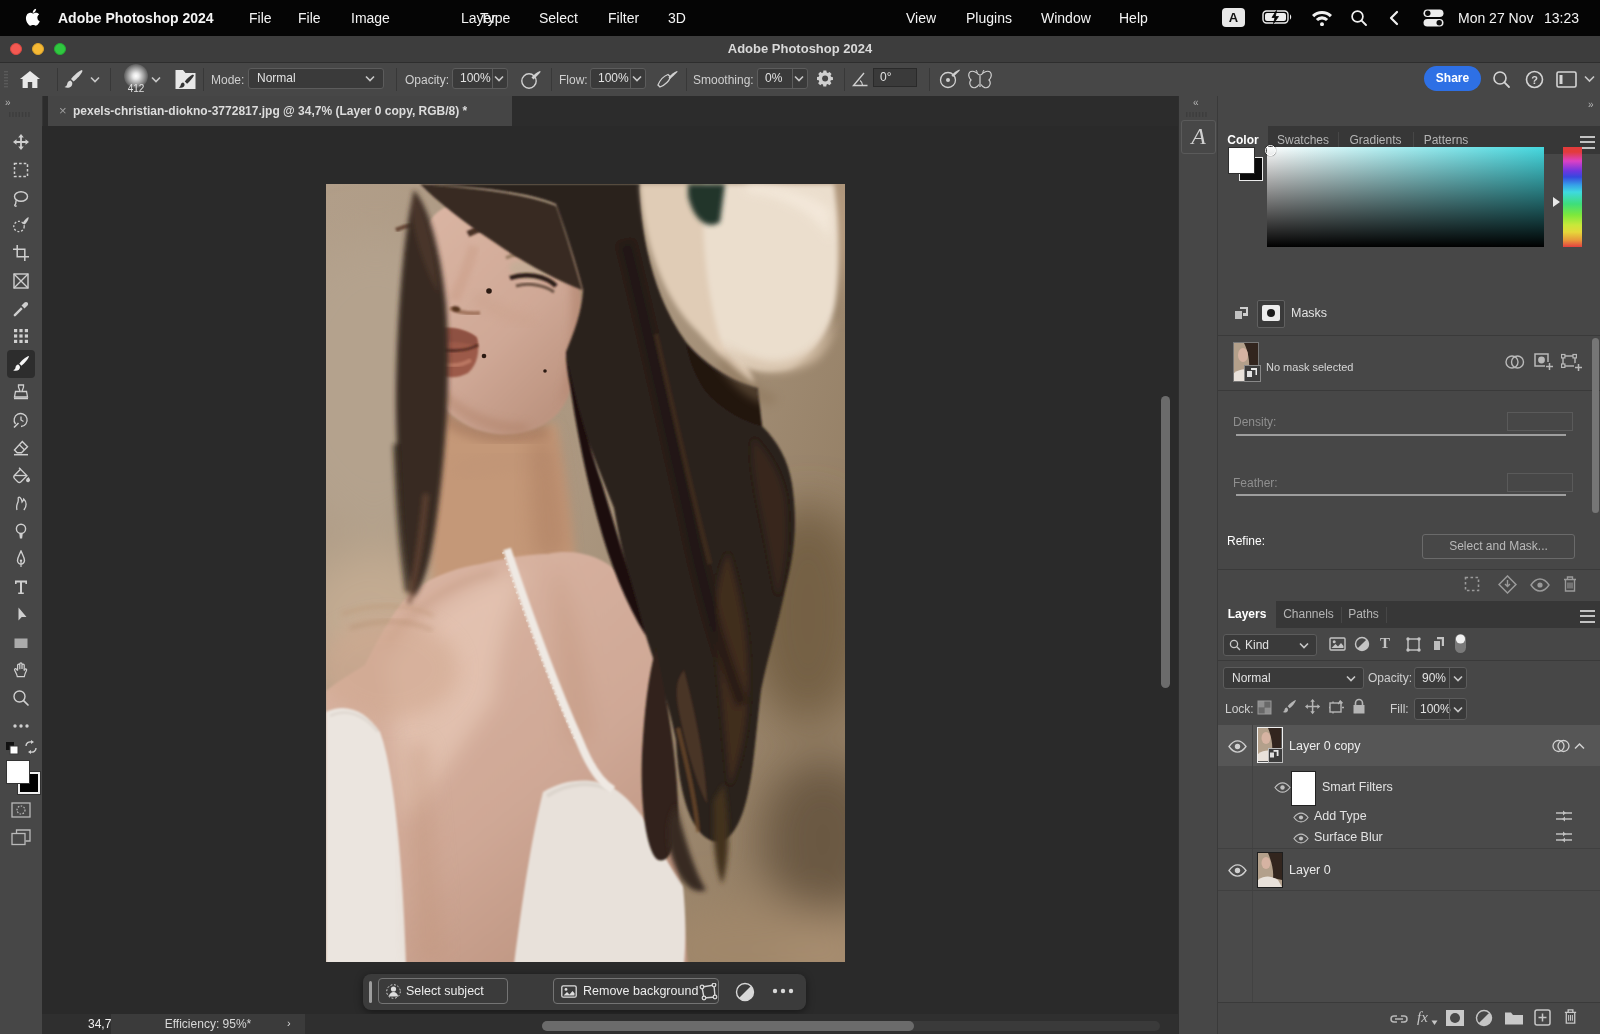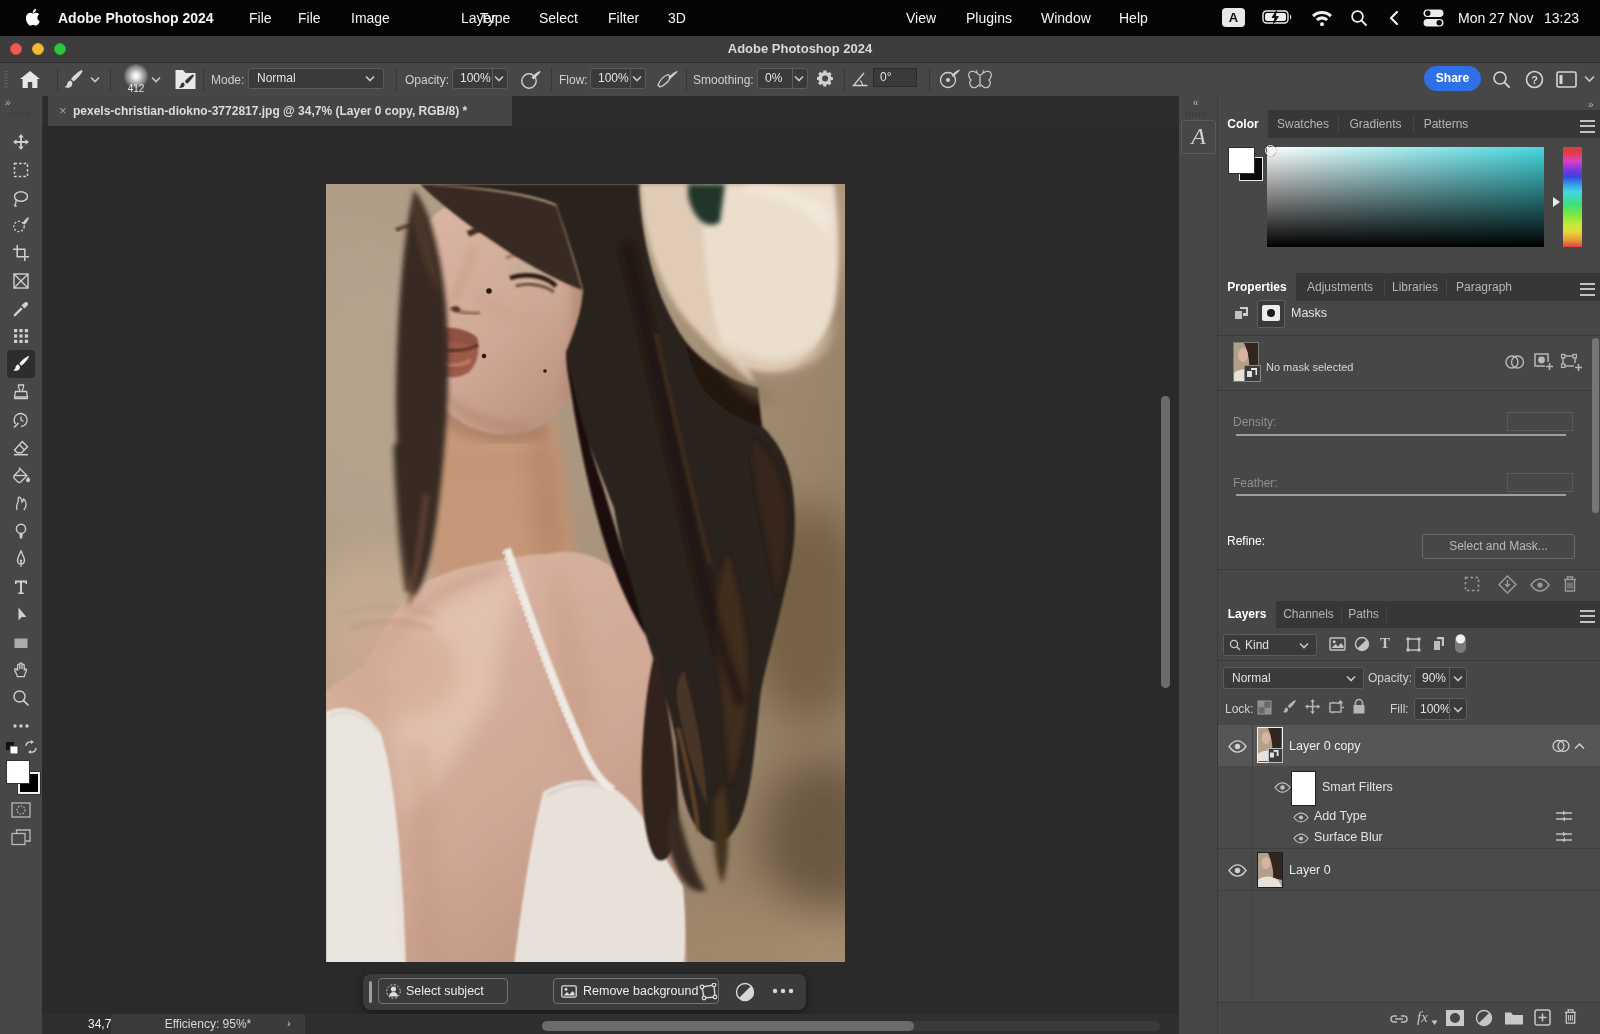--- a/index.html
+++ b/index.html
@@ -549,50 +549,41 @@
           <rect x="16" width="1.4" height="5"></rect>
           <rect x="19.2" width="1.4" height="5"></rect>
         </g>
       </svg>
     <div class="abs" style="left:2px;top:24px;width:33px;height:32px;border:1px solid #5a5a5a;border-radius:3px;color:#d0d0d0;font-family:'Liberation Serif',serif;font-style:italic;font-size:24px;text-align:center;line-height:30px;">A</div>
   </div>
   <div id="panels" class="abs">
     <div class="abs" style="left:370px;top:3px;color:#b5b5b5;font-size:10px;">»</div>
 
     <div class="abs" style="left:0;top:14px;width:383px;height:158px;background:#474747;">
-      <div class="tabstrip" style="top:0;height:28px;">
+      <div class="tabstrip" style="top:16px;height:28px;">
         <div class="ptab act" style="left:0;width:50px;text-align:center;">Color</div>
         <div class="ptab" style="left:50px;width:70px;text-align:center;">Swatches</div>
         <div class="ptab" style="left:120px;width:75px;text-align:center;">Gradients</div>
         <div class="ptab" style="left:195px;width:66px;text-align:center;">Patterns</div>
         <div class="vsep" style="left:120px;top:6px;height:16px;"></div>
         <div class="vsep" style="left:195px;top:6px;height:16px;"></div>
         <div class="hamb" style="left:362px;top:10px;"></div>
       </div>
       <div class="abs" style="left:21px;top:47px;width:22px;height:22px;background:#0a0a0a;border:1.5px solid #ececec;"></div>
       <div class="abs" style="left:11px;top:38px;width:23px;height:23px;background:#fff;border:1.5px solid #fdfdfd;outline:1px solid #2e2e2e;"></div>
       <div class="abs" style="left:49px;top:37px;width:277px;height:100px;background:linear-gradient(to bottom,rgba(0,0,0,0) 0%,#000 100%),linear-gradient(to right,#ffffff 0%,#45d8df 100%);">
         <div class="abs" style="left:-2px;top:-2px;width:9px;height:9px;border-radius:50%;border:1.5px solid #fff;box-shadow:0 0 1px #000;"></div>
       </div>
       <svg class="abs" style="left:334px;top:86px" width="9" height="12" viewBox="0 0 9 12">
           <path d="M1 1 L8 6 L1 11 z" fill="#e8e8e8"></path>
         </svg>
       <div class="abs" style="left:345px;top:37px;width:19px;height:100px;background:linear-gradient(to bottom,#e23b3b 0%,#e23b3b 5%,#dd41c4 14%,#6f35e0 24%,#3648de 30%,#36a0e8 38%,#3fd9e0 45%,#3ede7a 57%,#7de83c 68%,#c8e83a 78%,#e6d83a 85%,#e89a3a 93%,#e24040 100%);"></div>
     </div>
 
     <div class="abs" style="left:0;top:177px;width:383px;height:328px;background:#474747;">
-      <div class="tabstrip" style="top:0;height:28px;">
-        <div class="ptab act" style="left:0;width:78px;text-align:center;">Properties</div>
-        <div class="ptab" style="left:78px;width:88px;text-align:center;">Adjustments</div>
-        <div class="ptab" style="left:166px;width:62px;text-align:center;">Libraries</div>
-        <div class="ptab" style="left:228px;width:76px;text-align:center;">Paragraph</div>
-        <div class="vsep" style="left:166px;top:6px;height:16px;"></div>
-        <div class="vsep" style="left:228px;top:6px;height:16px;"></div>
-        <div class="hamb" style="left:362px;top:10px;"></div>
-      </div>
       <svg class="abs" style="left:15px;top:32px" width="18" height="18" viewBox="0 0 18 18">
           <g fill="#cfcfcf">
             <path d="M2 6h7v8H2z" opacity=".9"></path>
             <path d="M7 2h8v9h-2V4H7z"></path>
             <rect x="10" y="8" width="3" height="3"></rect>
           </g>
         </svg>
       <div class="abs" style="left:39px;top:27px;width:26px;height:26px;background:#3a3a3a;border:1px solid #606060;border-radius:2px;">
         <div class="abs" style="left:4px;top:4px;width:18px;height:16px;background:#ececec;border-radius:2px;"></div>
         <div class="abs" style="left:9px;top:8px;width:8px;height:8px;background:#1c1c1c;border-radius:50%;"></div>

